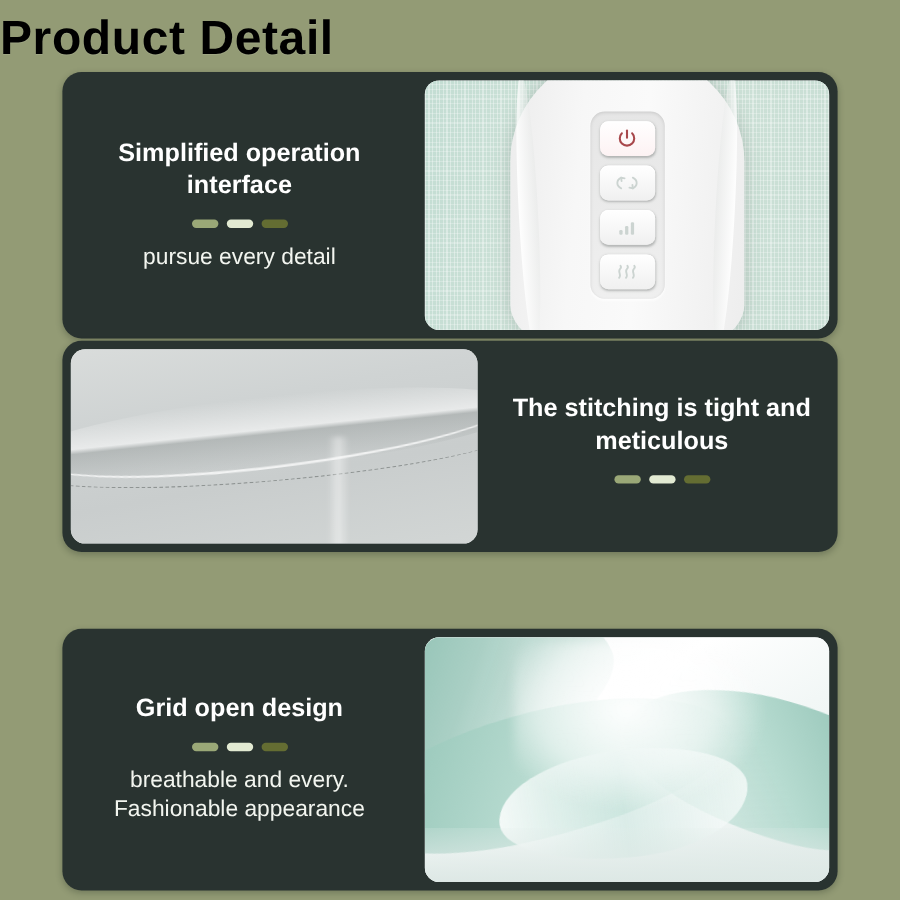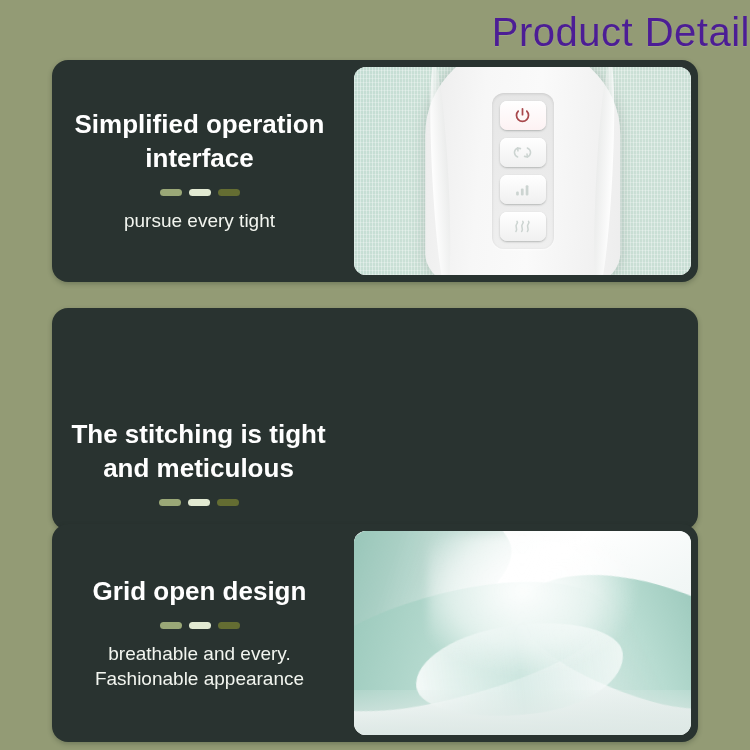--- a/index.html
+++ b/index.html
@@ -12,61 +12,61 @@
 
   body {
     background: #939b75;
     font-family: "Liberation Sans", sans-serif;
     position: relative;
   }
 
   
   .page-title {
     width: 100%;
-    text-align: right;
+    text-align: left;
     font-size: 40px;
-    font-weight: normal;
-    color: #4c1d95;
+    font-weight: bold;
+    color: #000000;
     letter-spacing: 0.5px;
     line-height: 1;
     padding-top: 12px;
     height: 58px;
     text-shadow: 0 1px 0 rgba(255,255,255,0.10);
   }
 
   
   .card {
     position: absolute;
     left: 52px;
     width: 646px;
     background: #293330;
     border-radius: 16px;
     overflow: hidden;
     display: flex;
     box-shadow: 0 2px 5px rgba(30,40,30,0.28);
   }
   #card-1 { top: 60px;  height: 222px; }
-  #card-2 { top: 308px; height: 222px; flex-direction: column; }
+  #card-2 { top: 284px; height: 176px; flex-direction: row; }
   #card-3 { top: 524px; height: 218px; }
 
   
   .text-panel {
     width: 295px;
     flex: 0 0 295px;
     display: flex;
     flex-direction: column;
     align-items: center;
     justify-content: center;
     padding: 8px 10px;
     text-align: center;
   }
   #card-2 .text-panel { order: 2; width: 293px; flex-basis: 293px; }
 
   .headline {
-    font-size: 26px;
+    font-size: 21px;
     font-weight: bold;
     color: #ffffff;
     line-height: 1.28;
     max-width: 250px;
   }
   #card-2 .headline { max-width: 255px; }
   #card-3 .headline { max-width: 270px; }
 
   .divider {
     display: flex;
@@ -277,21 +277,21 @@
 
   <div class="text-panel">
     <div class="headline">Simplified operation interface</div>
 
     <div class="divider">
       <span class="dash dash-1"></span>
       <span class="dash dash-2"></span>
       <span class="dash dash-3"></span>
     </div>
 
-    <div class="subline">pursue every tight</div>
+    <div class="subline">pursue every detail</div>
   </div>
 
   <div class="img-panel">
     <div class="art-controls">
       <div class="panel-white"></div>
 
       <div class="btn-strip">
 
         <div class="ctrl-btn power">
           <svg width="19" height="19" viewBox="0 0 24 24" fill="none" stroke="#a8484c" stroke-width="2.2" stroke-linecap="round">

